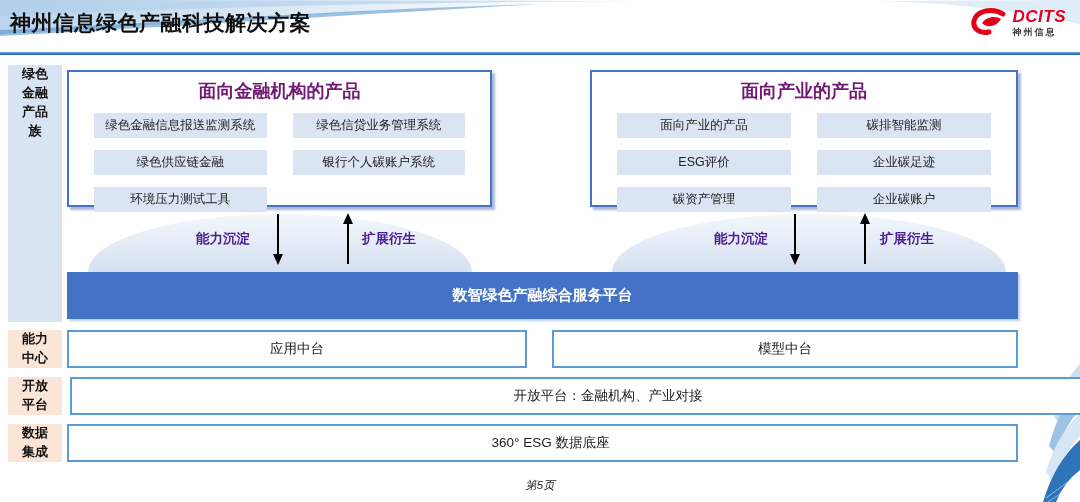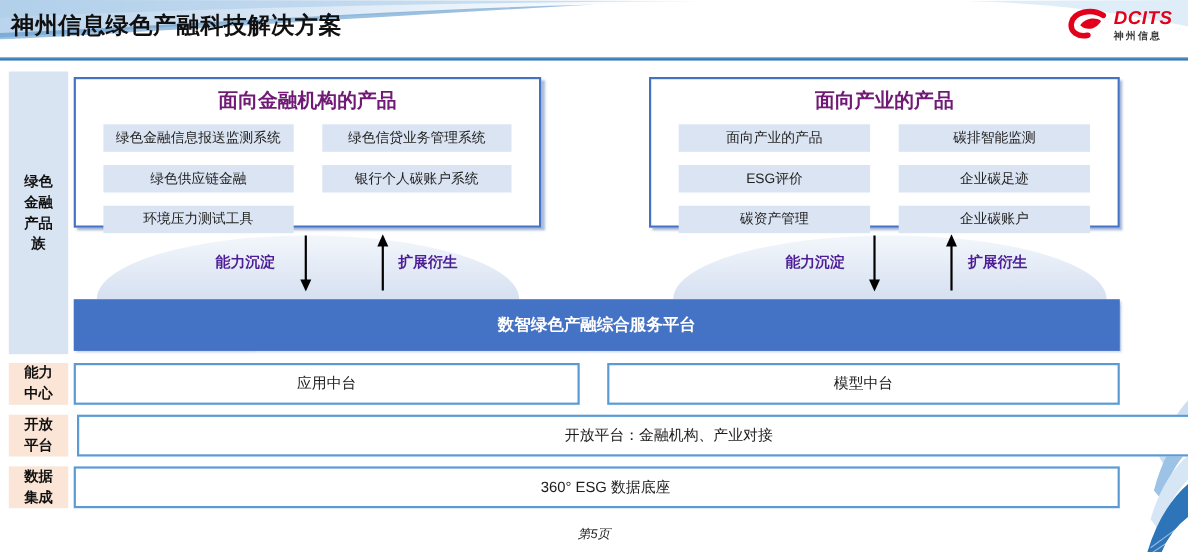--- a/index.html
+++ b/index.html
@@ -16,21 +16,21 @@
   .header-line {
     position:absolute; left:0; top:52px; width:1080px; height:3px;
     background:linear-gradient(to bottom,#6aa6d8,#1d66a8); z-index:2;
   }
   .logo { position:absolute; top:7px; right:14px; display:flex; align-items:center; gap:5px; z-index:3; }
   .logo-text { display:flex; flex-direction:column; line-height:1; }
   .logo-brand { color:#e2001a; font-weight:bold; font-style:italic; font-size:17px; letter-spacing:0.5px; }
   .logo-sub { color:#3a3a3a; font-size:9px; letter-spacing:2px; margin-top:3px; font-weight:bold; }
   
   .side-block {
-    position:absolute; left:8px; width:54px; display:flex; align-items:center;
+    position:absolute; left:8px; width:54px; display:flex; 
     justify-content:center; font-weight:bold; font-size:13px; color:#111; text-align:center;
   }
   .v-wrap { width:2.15em; line-height:1.45; margin:0 auto; word-break:break-all; }
   #side-family { top:65px; height:257px; background:#d9e4f2; }
   #side-capability { top:330px; height:38px; background:#fbe5d6; }
   #side-open { top:377px; height:38px; background:#fbe5d6; }
   #side-data { top:424px; height:38px; background:#fbe5d6; }
   
   .product-box {
     position:absolute; top:70px; height:137px; background:#ffffff;

